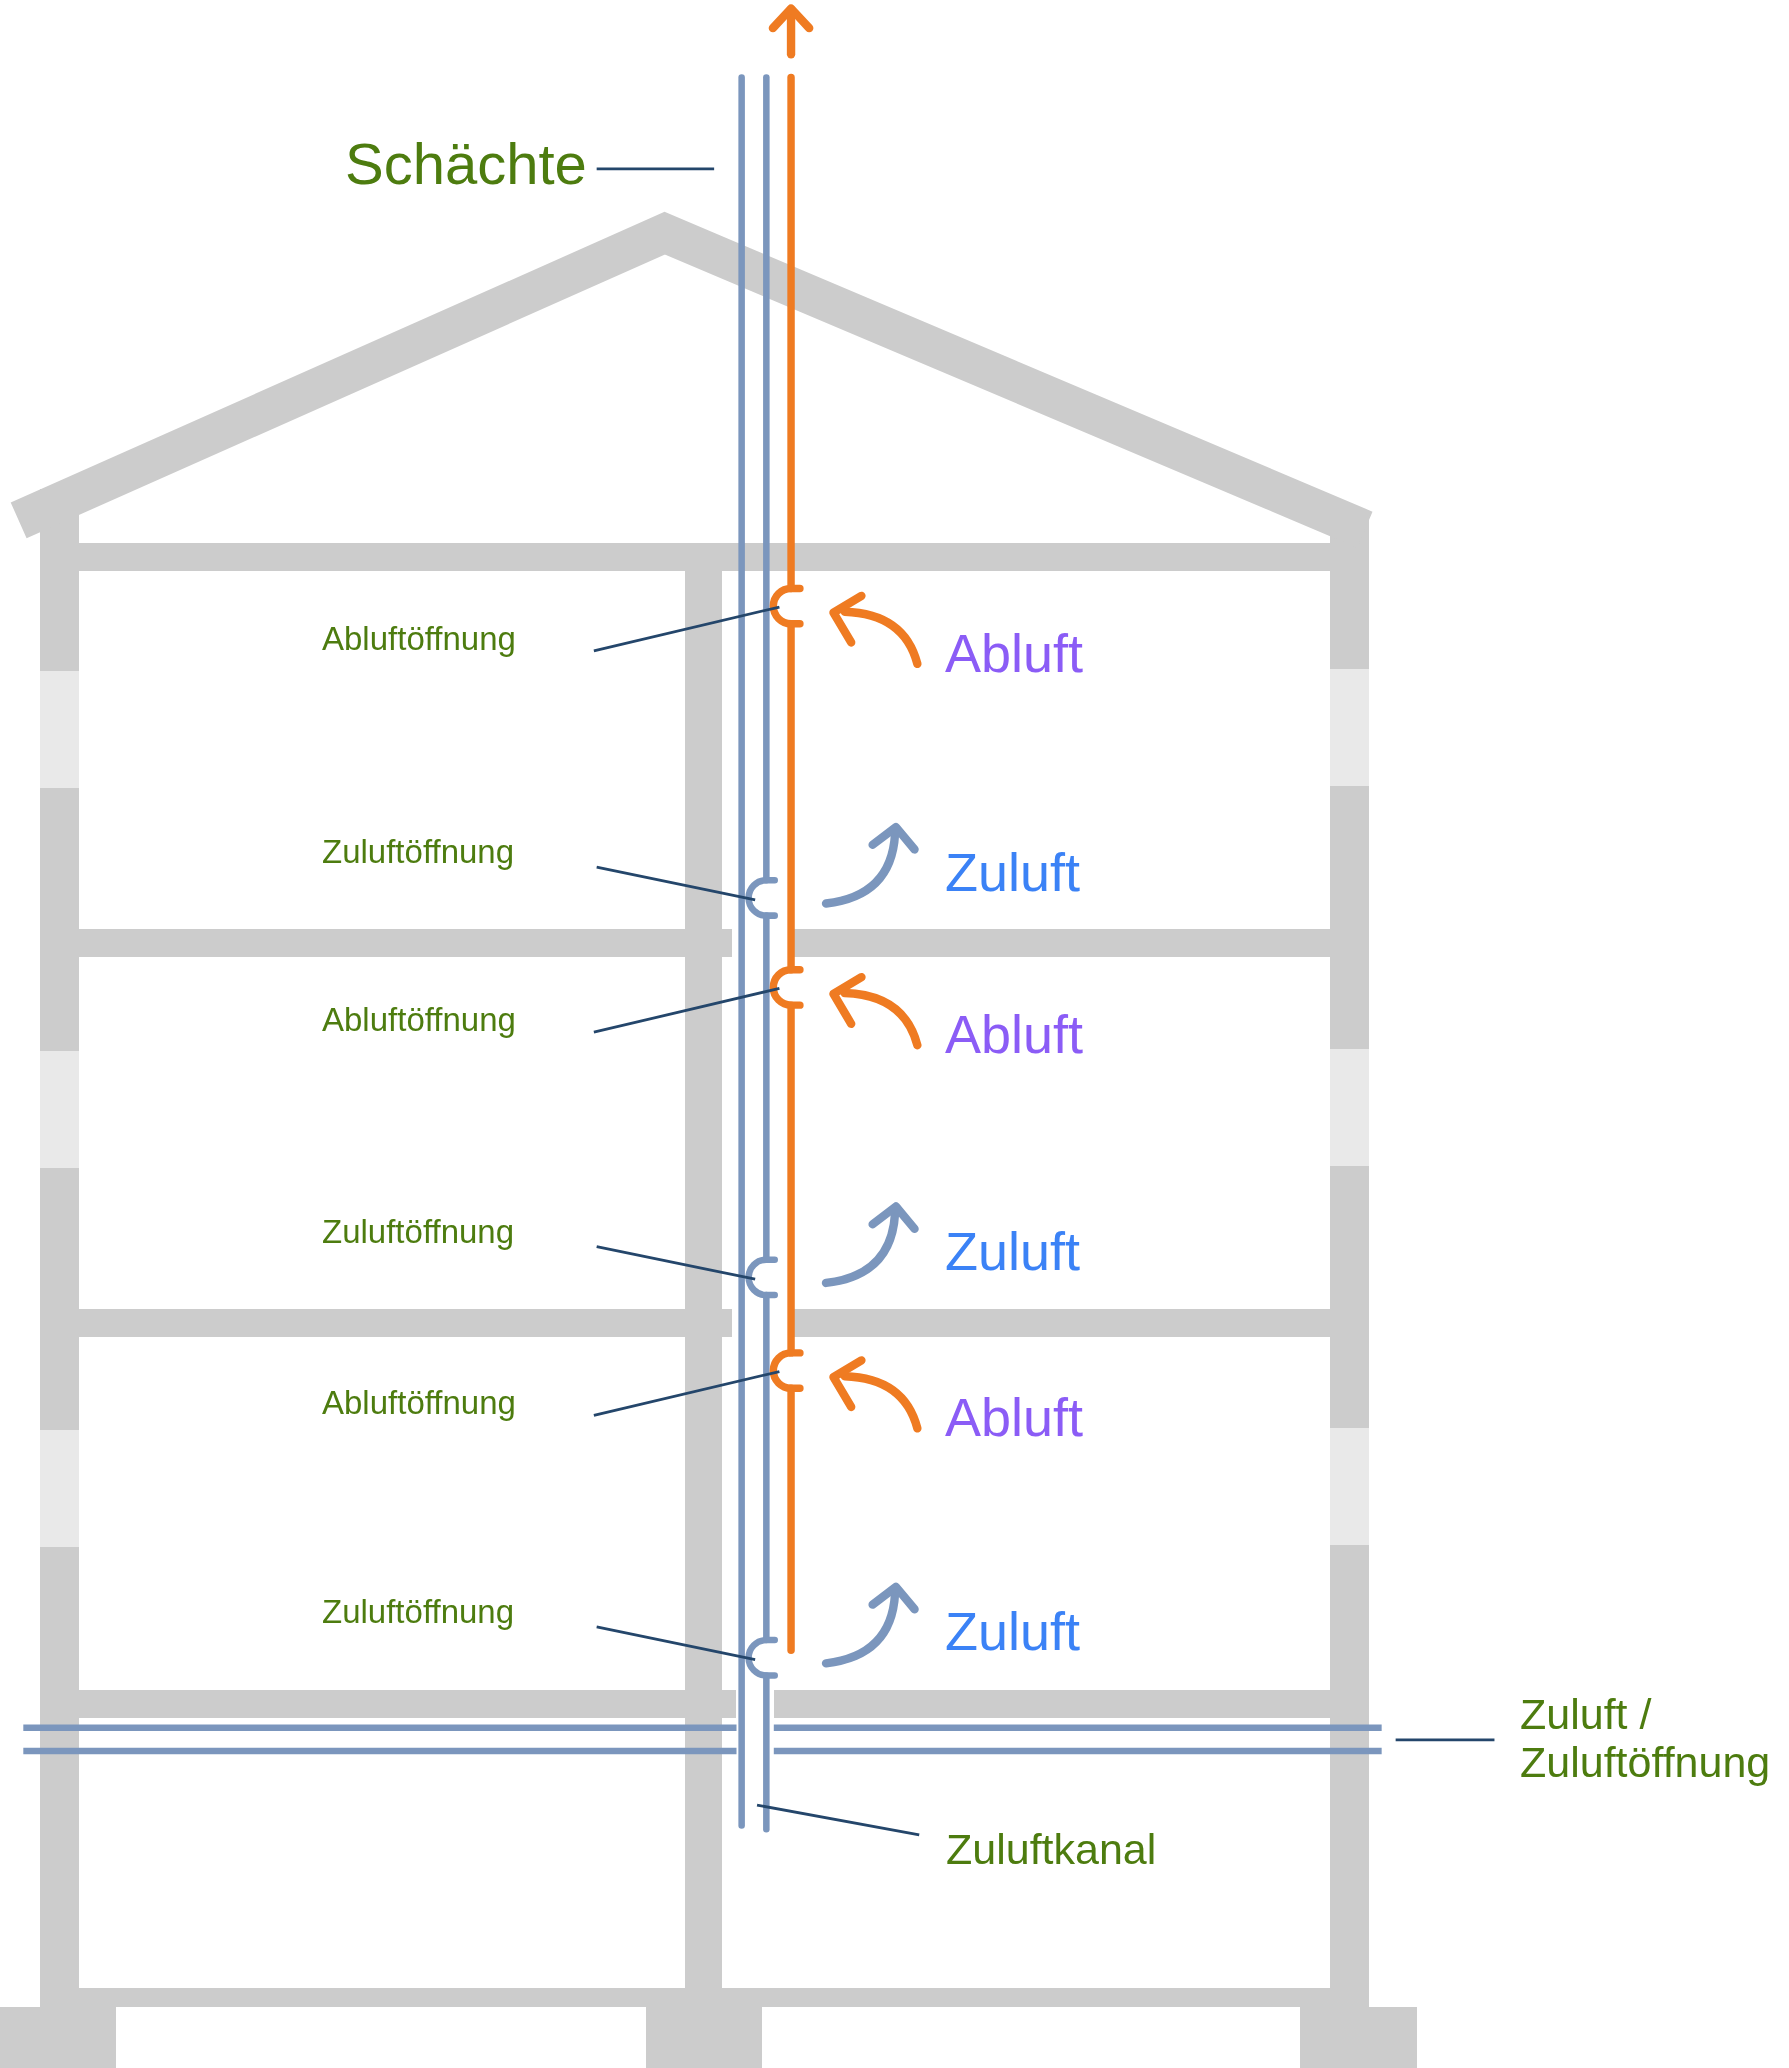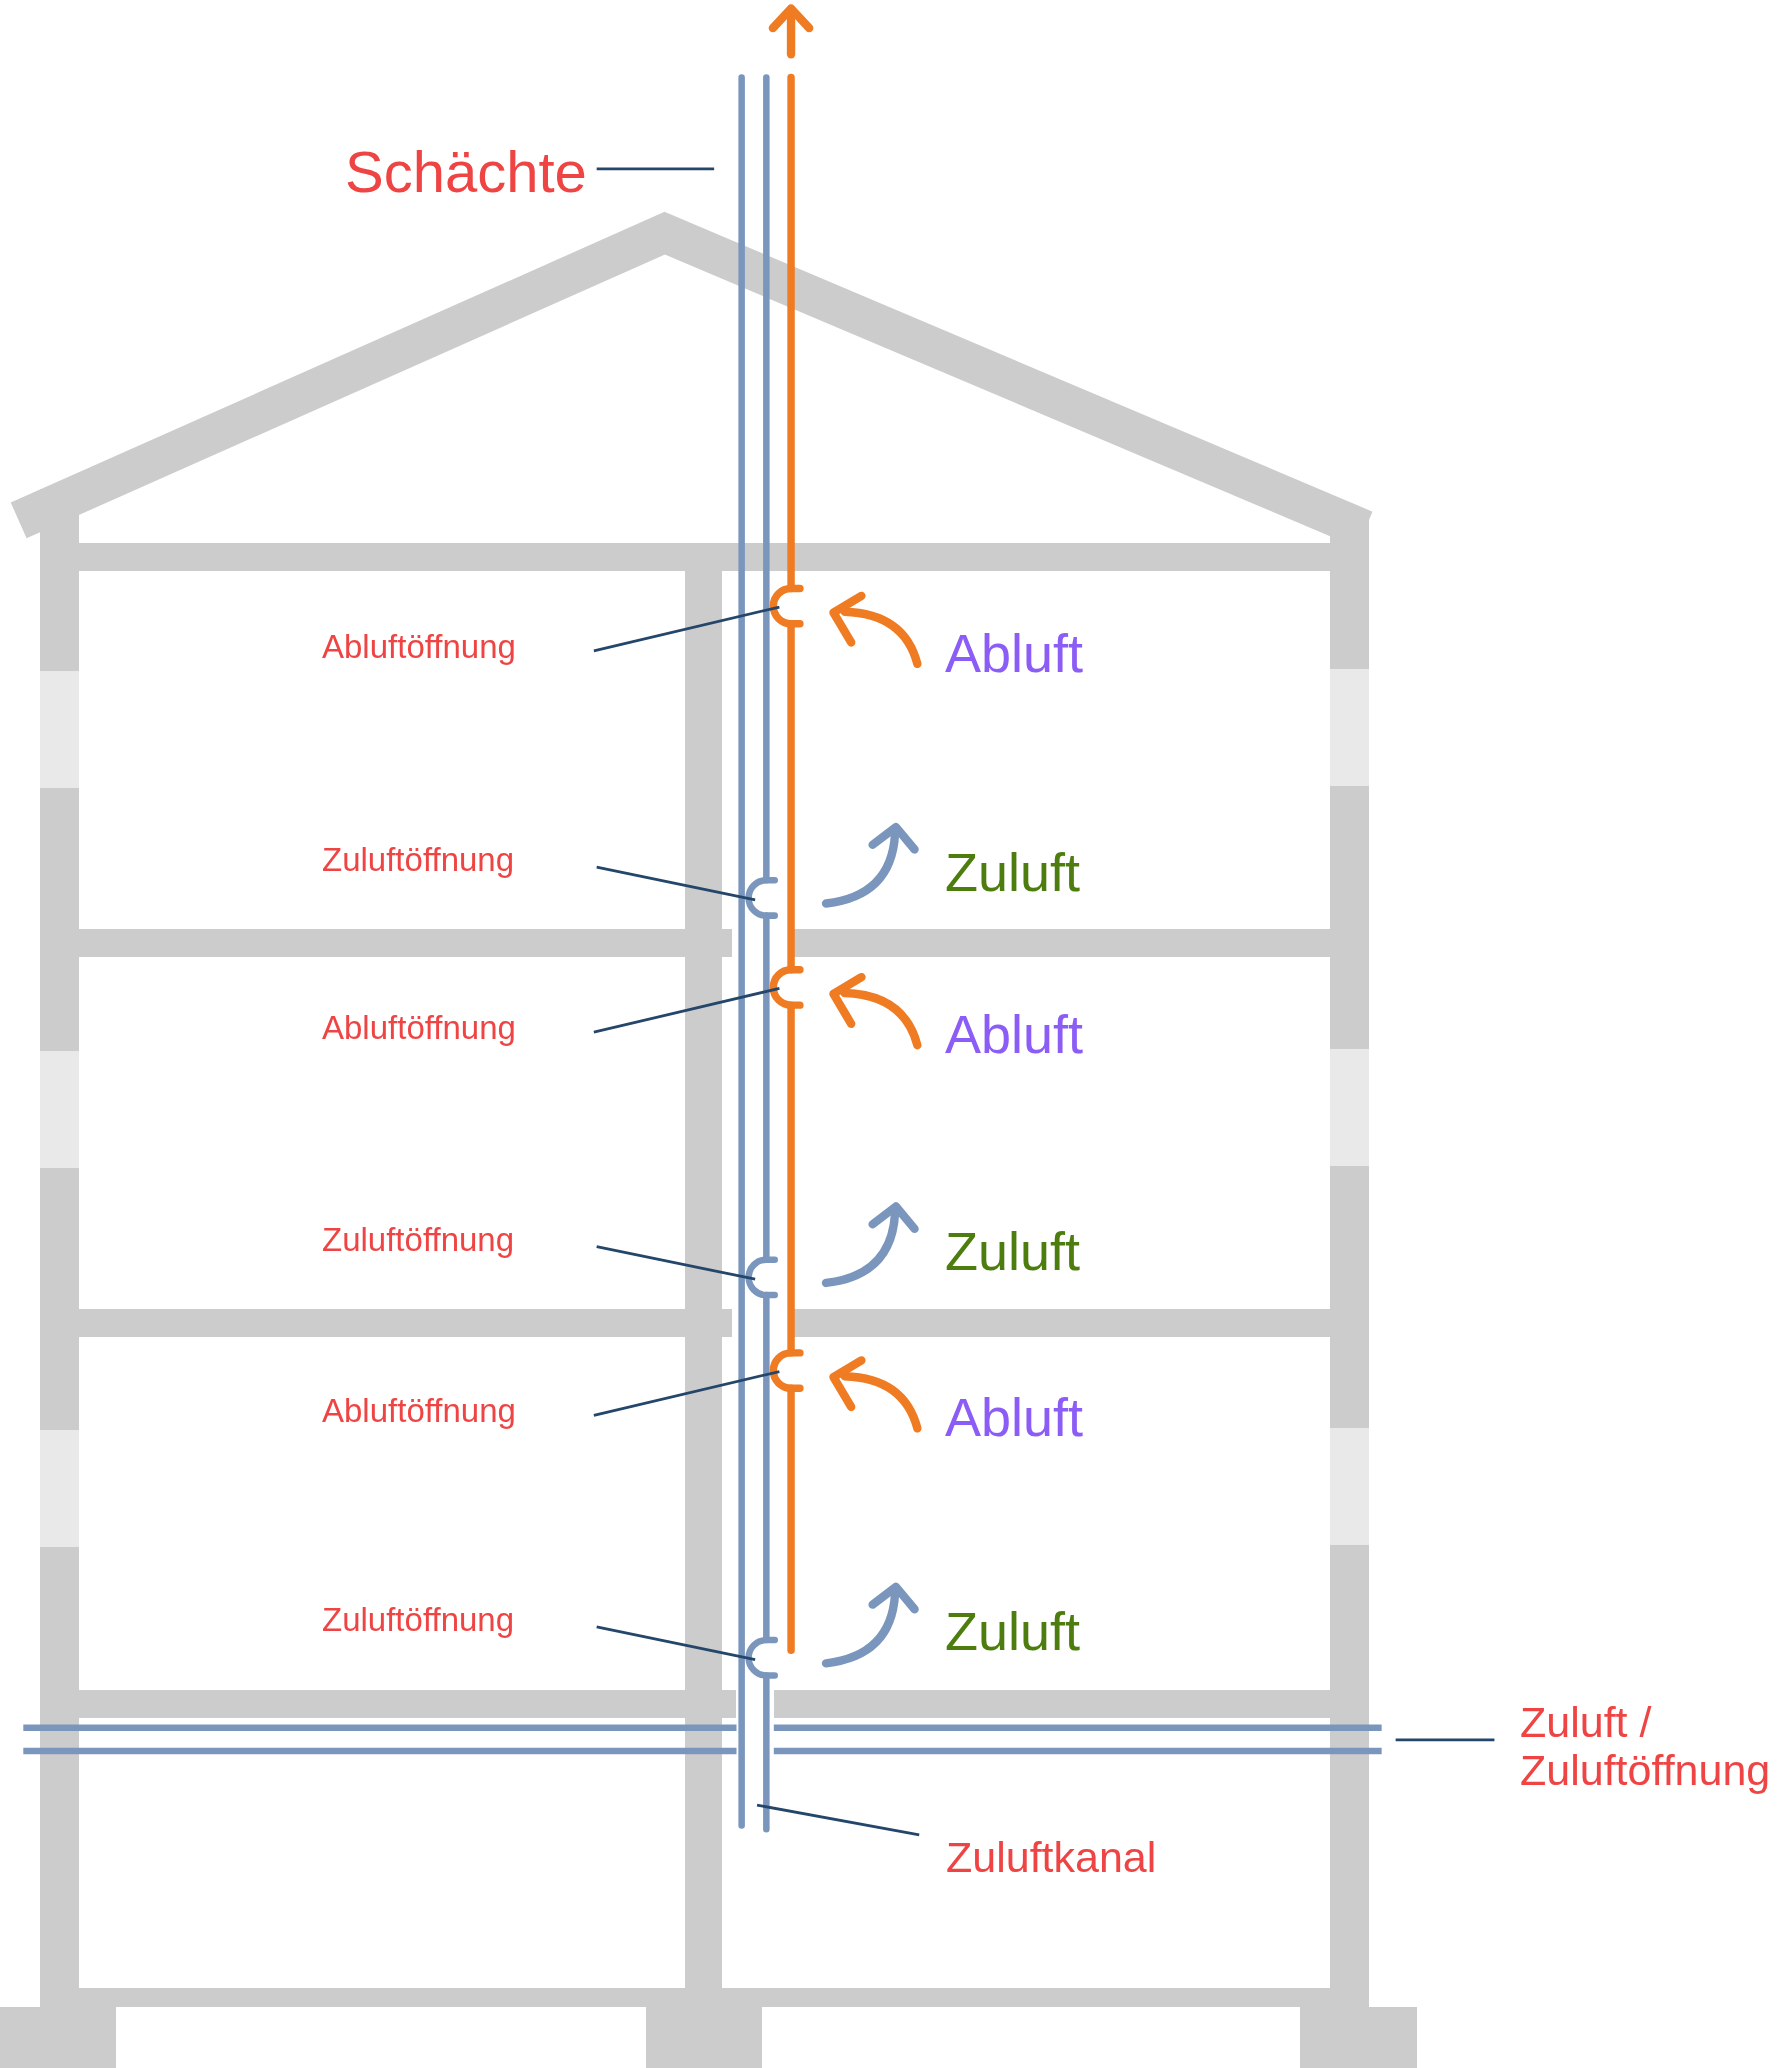--- a/index.html
+++ b/index.html
@@ -7,26 +7,26 @@
     position:relative;
     width:1790px;height:2069px;
     background:#ffffff;
     font-family:"Liberation Sans", sans-serif;
     overflow:hidden;
   }
   .g{position:absolute;background:#cccccc;}
   .win{position:absolute;background:#e9e9e9;}
   .svg-layer{position:absolute;left:0;top:0;width:1790px;height:2069px;}
   .txt{position:absolute;line-height:1;white-space:nowrap;}
-  .navy{color:#ef4444;margin-top:8px;}
+  .navy{color:#4d7c0f;}
   .t-shafts{left:345px;top:135px;font-size:58px;}
   .t-label{font-size:33px;}
   .t-flow{font-size:54px;}
   .t-exh{color:#8b5cf6;}
-  .t-sup{color:#4d7c0f;}
+  .t-sup{color:#3b82f6;}
   .t-grille{left:1520px;top:1690px;font-size:43px;line-height:48px;}
   .t-duct{left:946px;top:1828px;font-size:43px;}
   
   .exh-label-0{left:322px;top:622px;}  .exh-flow-0{left:945px;top:626px;}
   .sup-label-0{left:322px;top:835px;}  .sup-flow-0{left:945px;top:845px;}
   .exh-label-1{left:322px;top:1003px;} .exh-flow-1{left:945px;top:1007px;}
   .sup-label-1{left:322px;top:1215px;} .sup-flow-1{left:945px;top:1224px;}
   .exh-label-2{left:322px;top:1386px;} .exh-flow-2{left:945px;top:1390px;}
   .sup-label-2{left:322px;top:1595px;} .sup-flow-2{left:945px;top:1604px;}
 </style>

